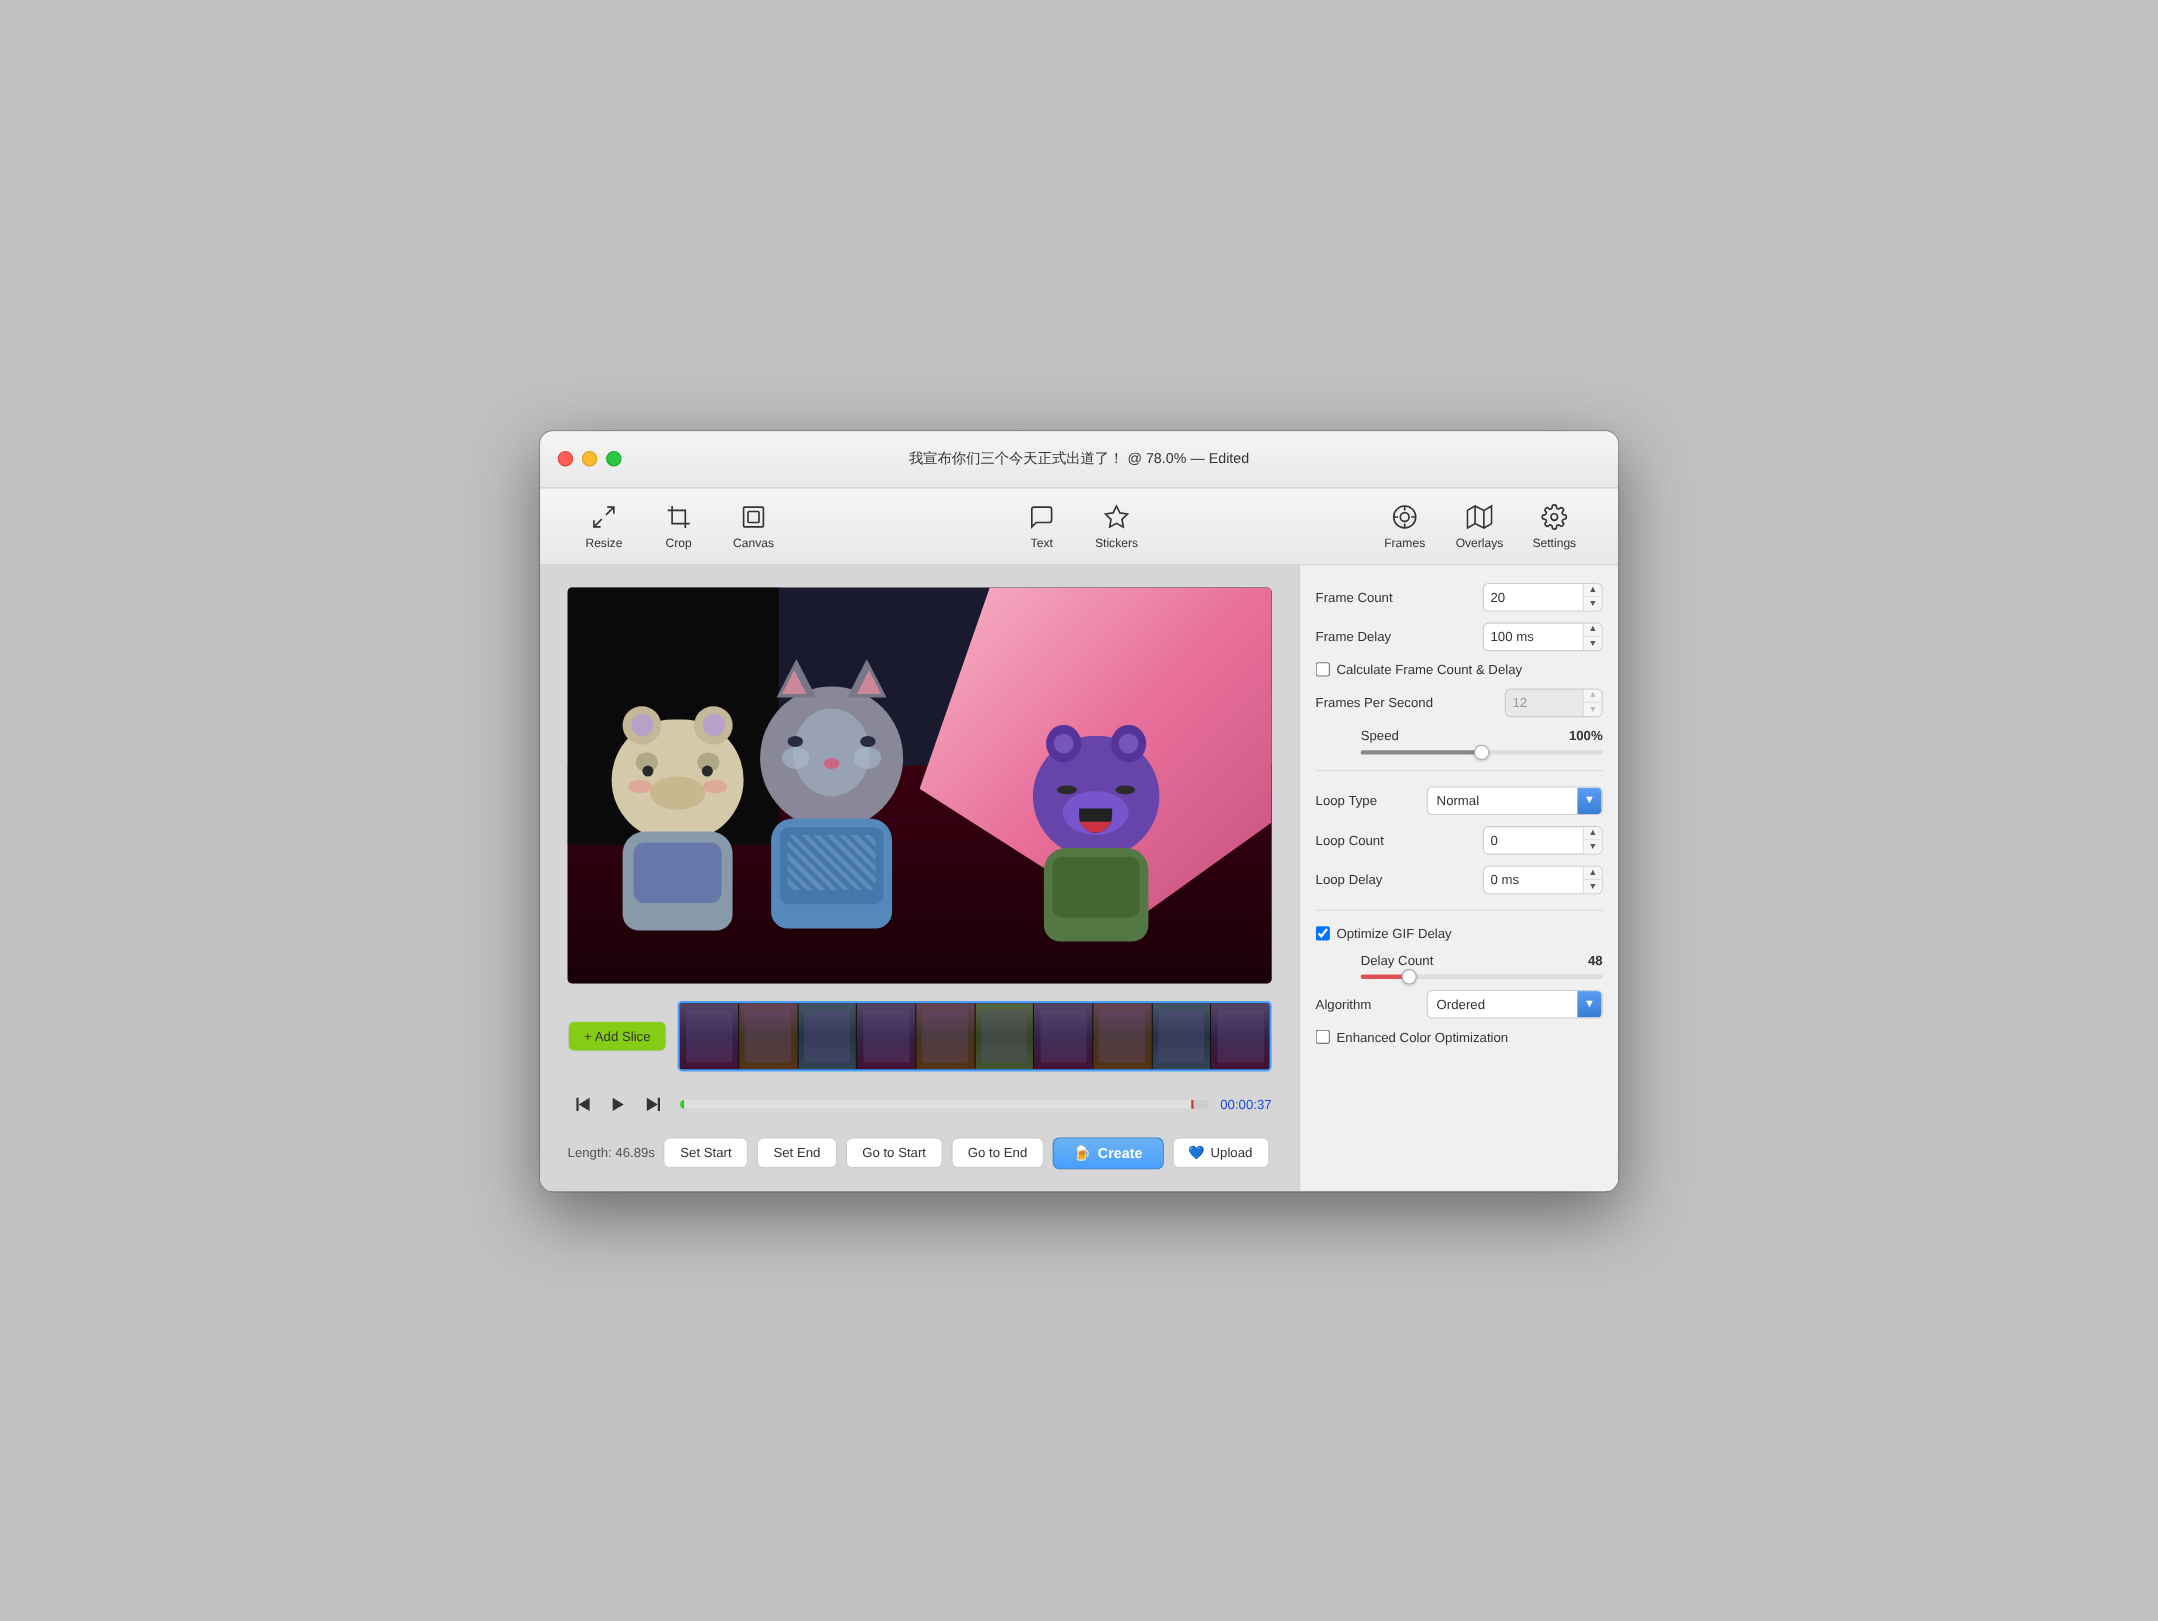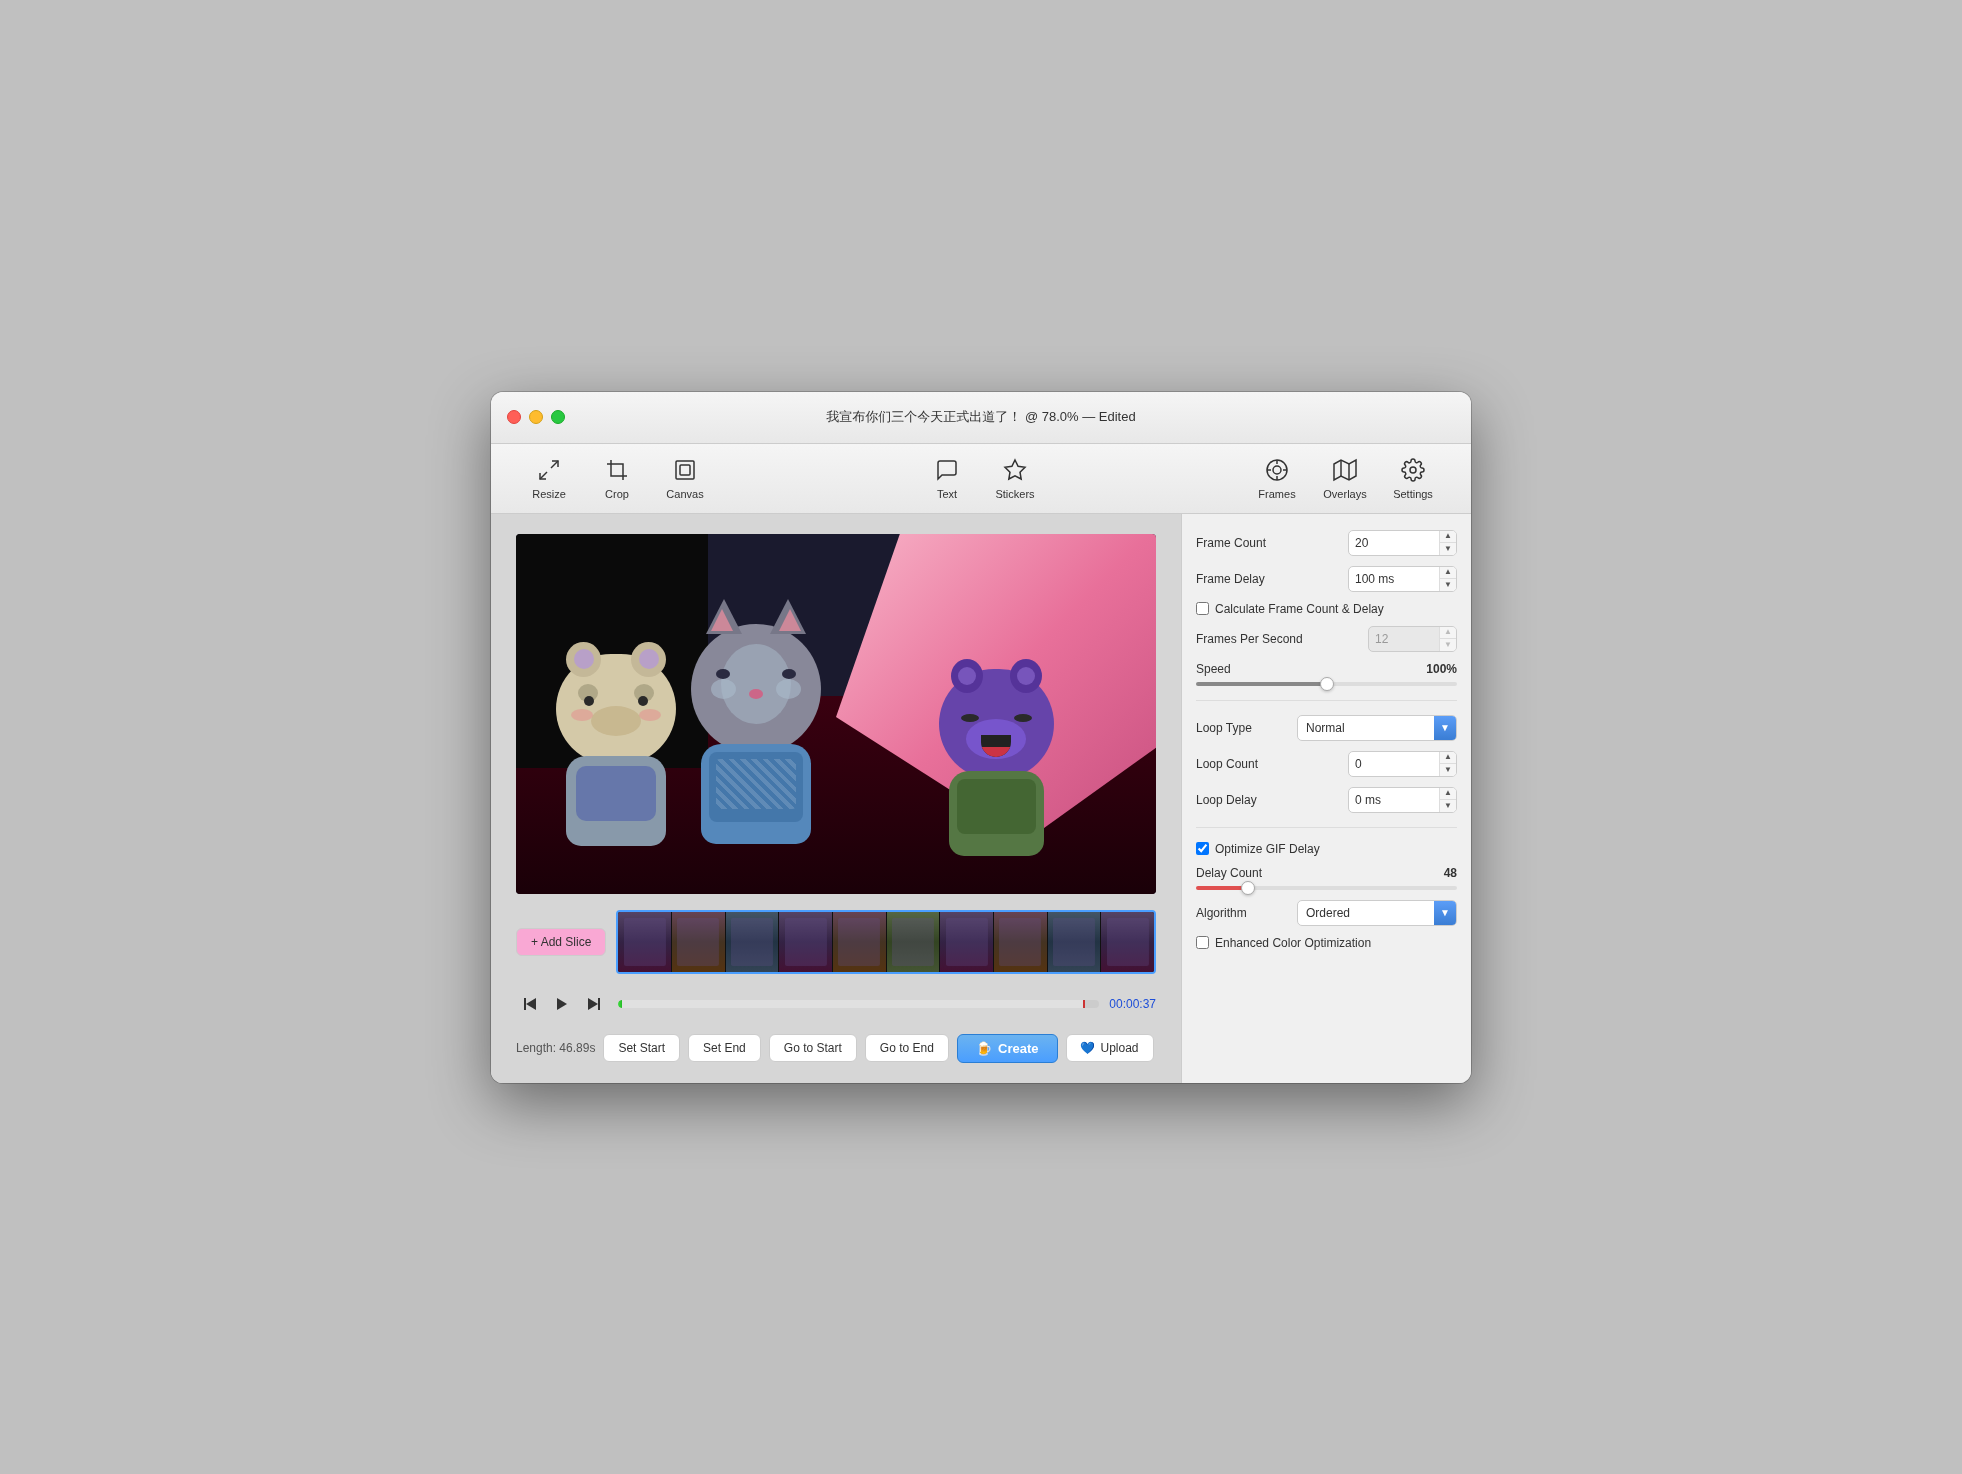--- a/index.html
+++ b/index.html
@@ -229,21 +229,21 @@
       position: absolute;
       top: 50%;
       left: 50%;
       transform: translate(-50%, -50%);
       width: 80%;
       height: 80%;
       background: rgba(100,80,140,0.3);
       border-radius: 2px;
     }
     .add-slice-btn {
-      background: #f9a8d4;
+      background: #84cc16;
       border: 1px solid #ccc;
       border-radius: 6px;
       padding: 6px 14px;
       font-size: 12px;
       cursor: pointer;
       white-space: nowrap;
       color: #333;
     }
     .timeline-row {
       display: flex;
@@ -506,20 +506,21 @@
     }
     .divider {
       height: 1px;
       background: #ddd;
       margin: 4px 0;
     }
     .panel-full-row {
       display: flex;
       flex-direction: column;
       gap: 6px;
+      margin-left: 41px;
     }
     .fps-row {
       display: flex;
       align-items: center;
       justify-content: space-between;
     }
     .fps-input {
       display: flex;
       align-items: center;
       background: #e8e8e8;

